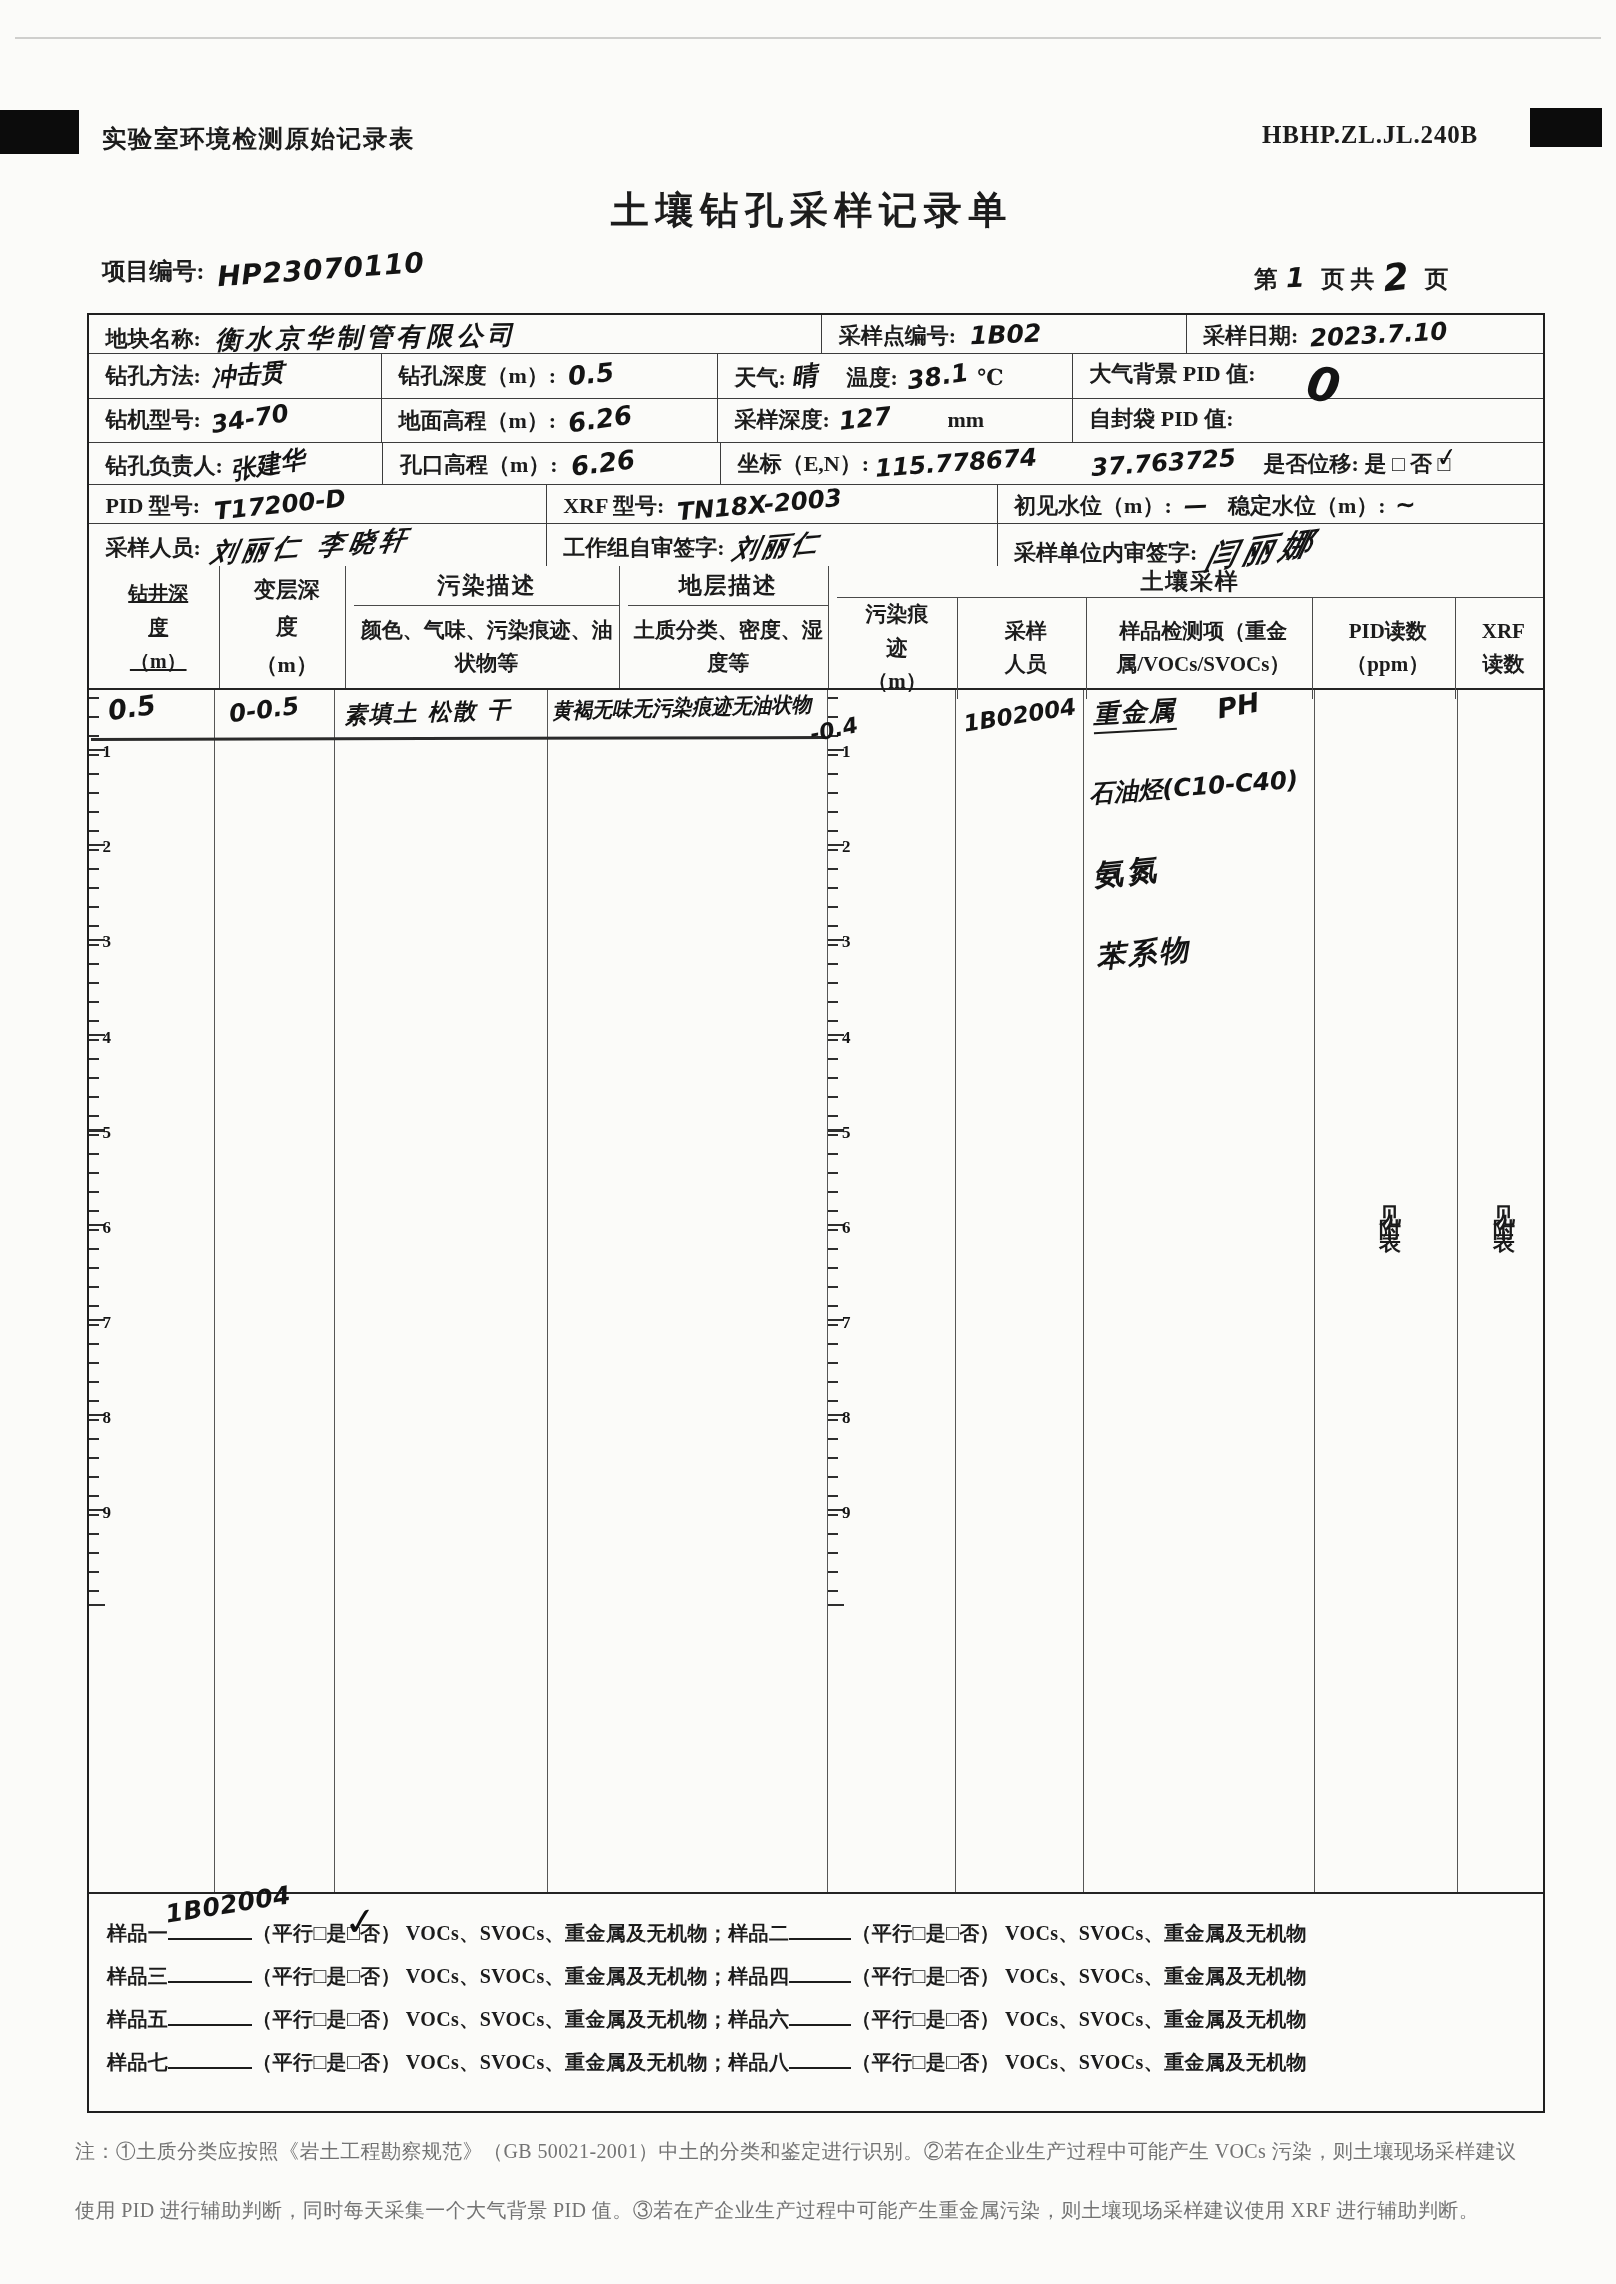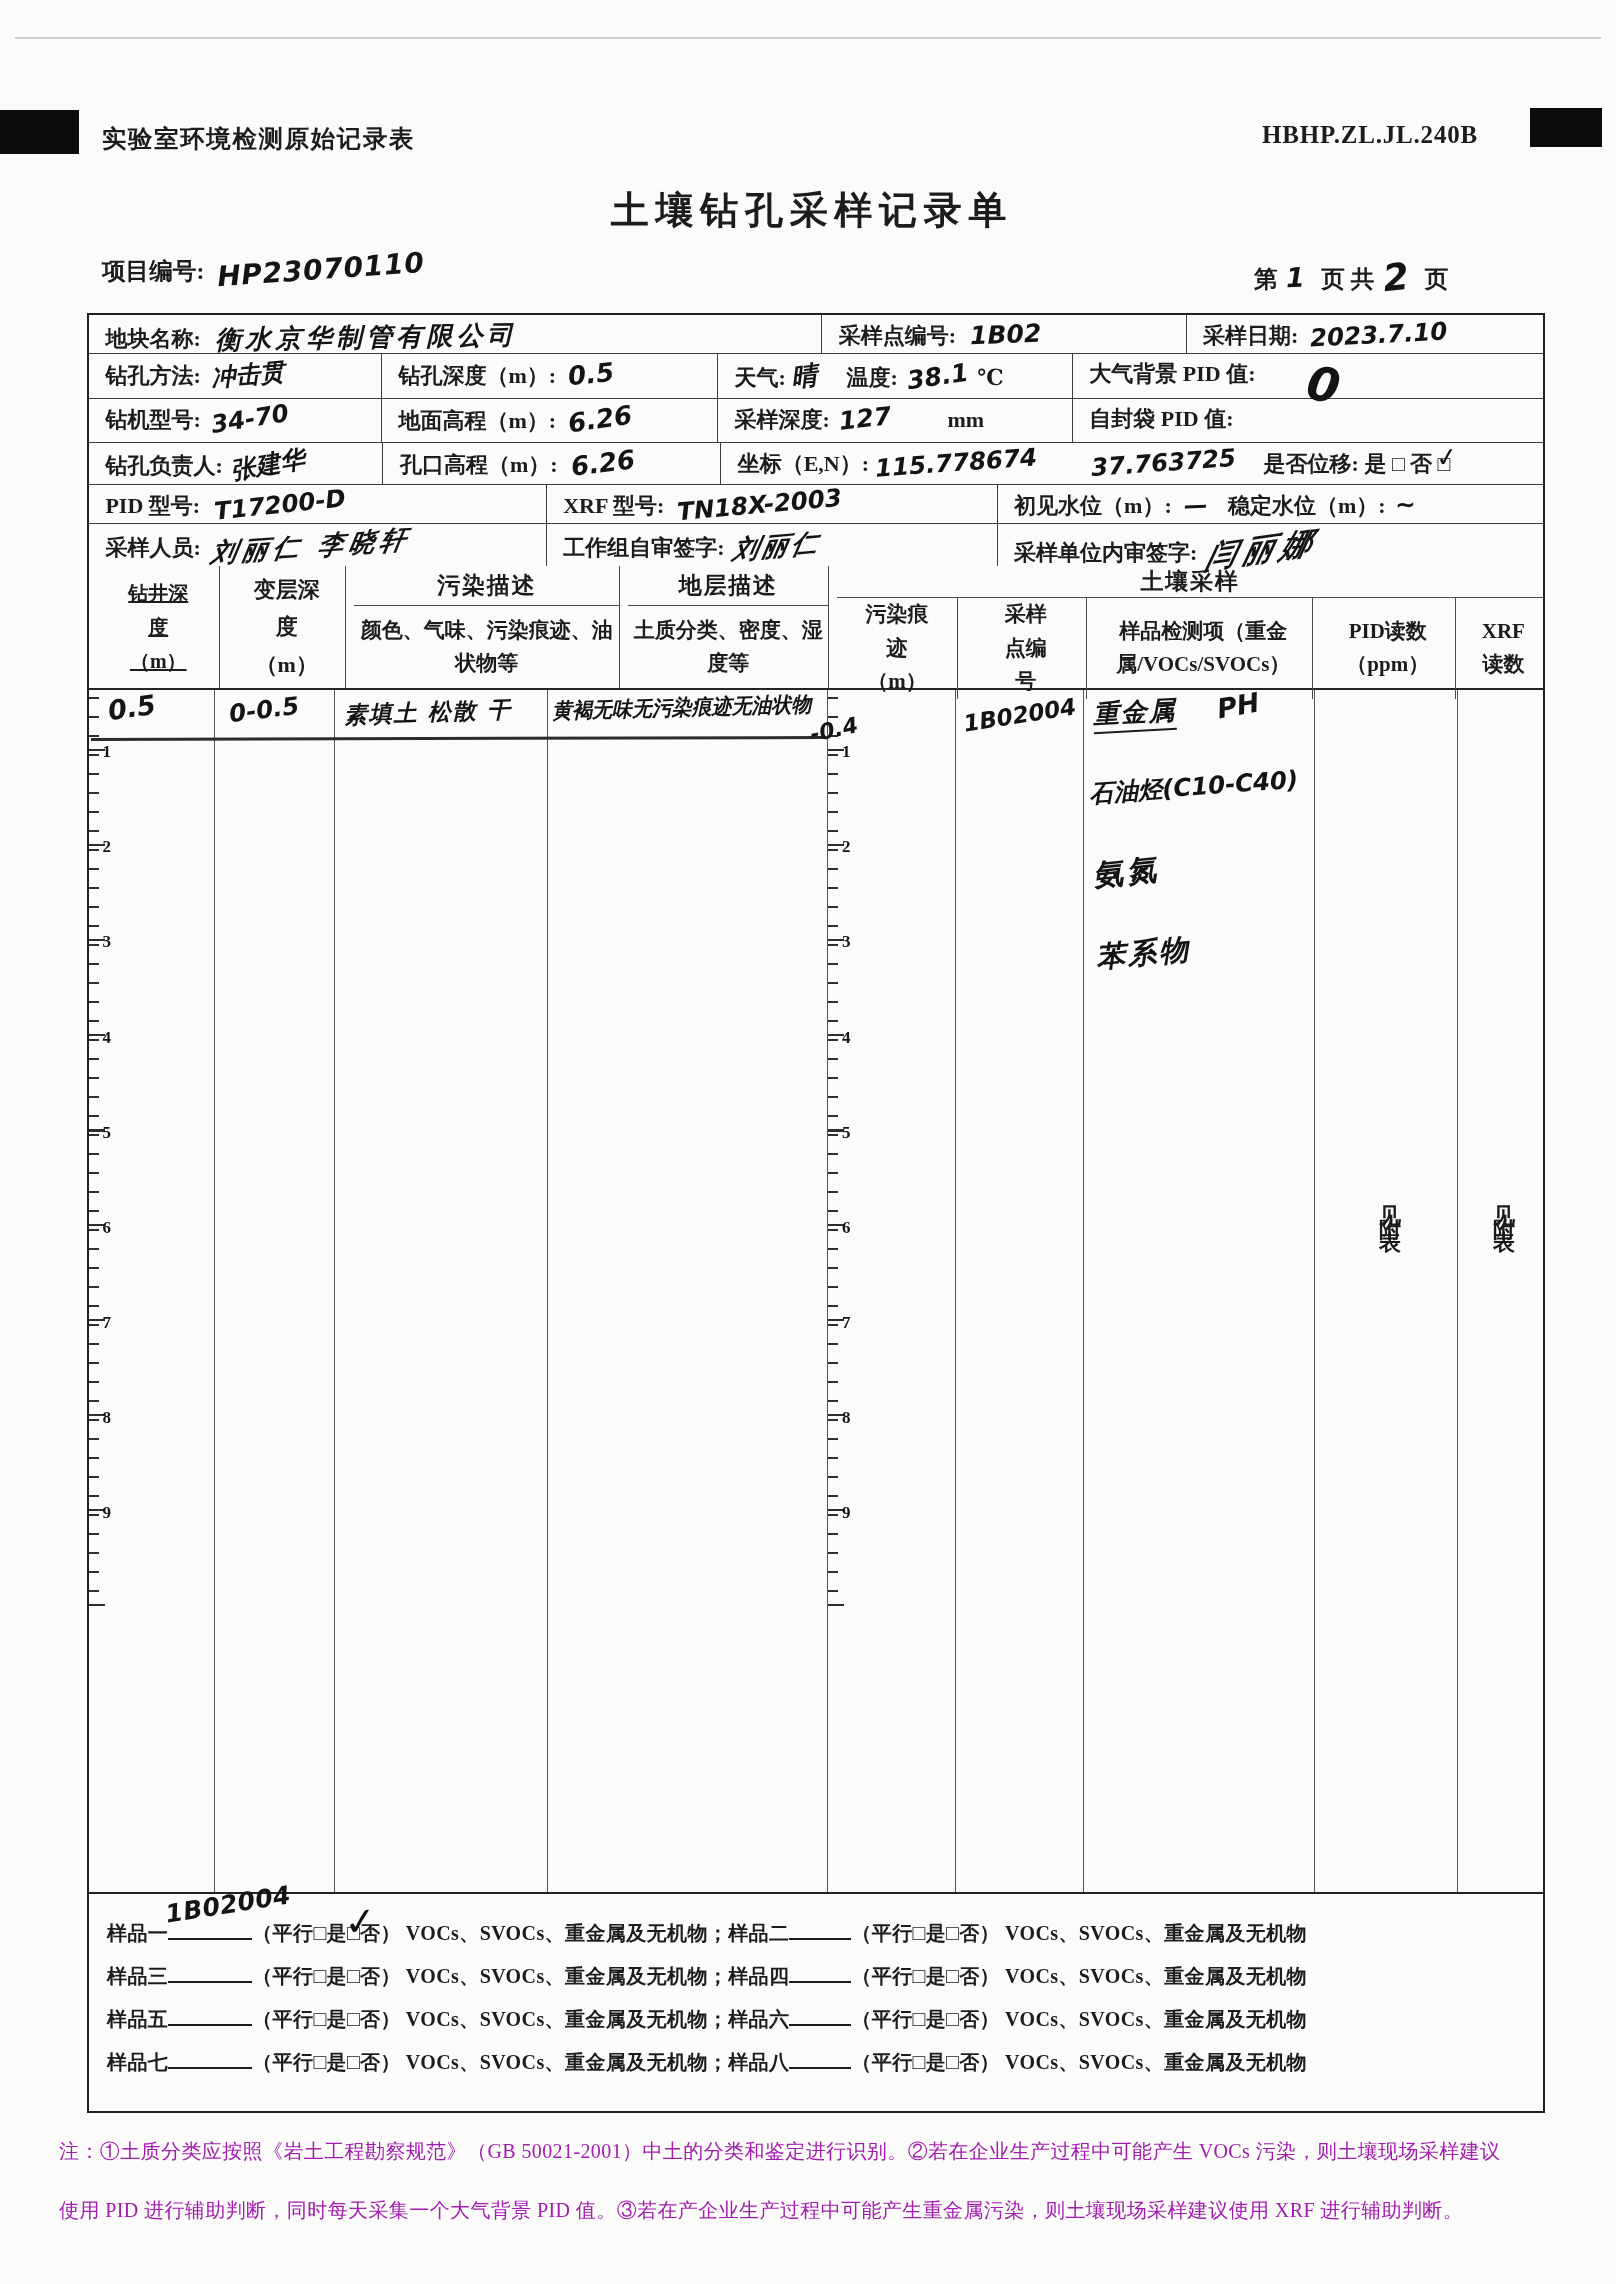--- a/index.html
+++ b/index.html
@@ -34,21 +34,21 @@
   .vnote { position:absolute; writing-mode:vertical-rl; letter-spacing:12.6px; font-size:22px; font-weight:600; color:#1a1a1a; }
   
   #samples { border-top:2.5px solid #242424; height:219px; padding:25px 0 0 10px; font-size:20px; font-weight:600; }
   .srow { height:43px; white-space:nowrap; letter-spacing:0.4px; }
   .blank { display:inline-block; border-bottom:2.1px solid #1c1c1c; height:1.05em; vertical-align:baseline; position:relative; }
   .box { font-weight:400; position:relative; display:inline-block; font-size:21px; }
   .scheck { position:absolute; top:-22px; left:-3.4px; font-size:39px; font-weight:700; color:#101010;
             transform:rotate(-6deg); font-family:"DejaVu Sans",sans-serif; font-style:normal; }
   .icheck { position:absolute; top:-10px; left:-1.7px; font-size:26px; font-weight:700; color:#101010;
             transform:rotate(-8deg); font-family:"DejaVu Sans",sans-serif; }
-  .note-line { position:absolute; left:59px; font-size:20px; font-weight:500; letter-spacing:0.4px; white-space:nowrap; color:#a21caf; }
+  .note-line { position:absolute; left:75px; font-size:20px; font-weight:500; letter-spacing:0.4px; white-space:nowrap; color:#737373; }
   .artifact { position:absolute; background:#0c0c0c; }
 </style>
 </head>
 <body>
 
 <div id="page">
 
   <div class="abs" style="left:15px; top:37px; width:1586px; height:1.7px; background:#cfcfcd;"></div>
   <div class="artifact" style="left:0; top:110px; width:79px; height:44px;"></div>
   <div class="artifact" style="left:1530px; top:108px; width:72px; height:39px;"></div>
@@ -199,21 +199,21 @@
           <div class="gh-group lbl">地层描述</div>
           <div class="gh-sub lbl">土质分类、密度、湿度等</div>
         </div>
         <div style="width:714px; display:flex; flex-direction:column;">
           <div class="gh-group lbl">土壤采样</div>
           <div style="flex:1; display:flex;">
             <div class="gh-cell lbl" style="width:128px;">
               <span style="display:inline-block; width:3.4em; font-size:21px; line-height:1.6;">污染痕迹（m）</span>
             </div>
             <div class="gh-cell lbl" style="width:128px;">
-              <span style="display:inline-block; width:2.4em; font-size:21px; line-height:1.6;">采样点编号</span>
+              <span style="display:inline-block; width:2.4em; font-size:21px; line-height:1.6;">采样人员</span>
             </div>
             <div class="gh-cell lbl" style="width:231px;">
               <span style="font-size:21px; line-height:1.6; padding:0 5px;">样品检测项（重金属/VOCs/SVOCs）</span>
             </div>
             <div class="gh-cell lbl" style="width:143px;">
               <span style="display:inline-block; width:5.2em; font-size:21px; line-height:1.6;">PID读数（ppm）</span>
             </div>
             <div class="gh-cell lbl" style="width:84px; border-right:none;">
               <span style="display:inline-block; width:3em; font-size:21px; line-height:1.6;">XRF读数</span>
             </div>

